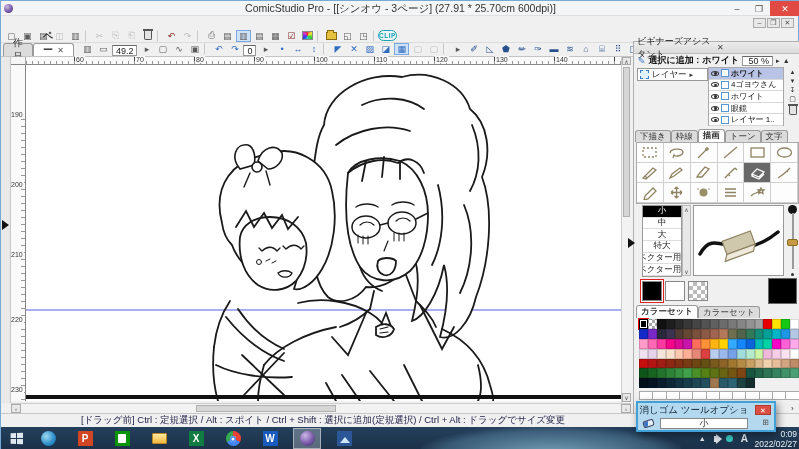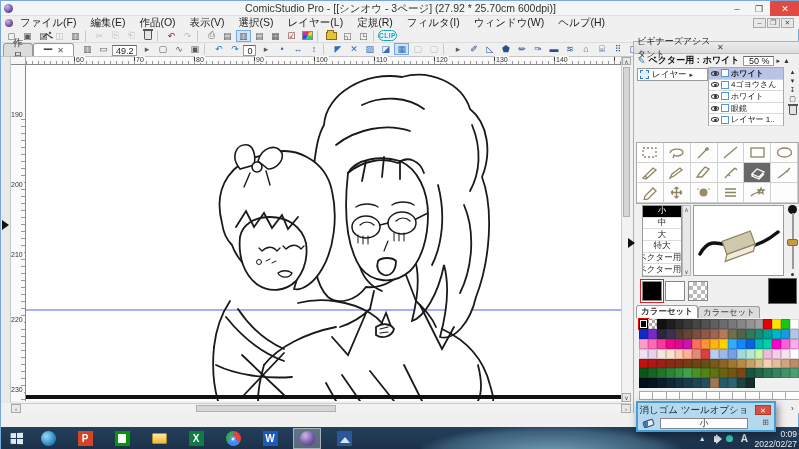--- a/index.html
+++ b/index.html
@@ -152,40 +152,26 @@
   .ime{font-size:10px;font-weight:bold;}
   .clock{position:absolute;right:3px;top:2px;text-align:right;color:#eaf1f7;font-size:8.5px;line-height:10px;}
 </style>
 </head>
 <body>
 
 <div class="app">
 
   <div class="abs titlebar">
     <div class="abs appico" style="left:3px;top:3px;"></div>
-    <div class="abs title-text">ComicStudio Pro - [[シンオウ - 3ページ] (27.92 * 25.70cm 600dpi)]</div>
+    <div class="abs title-text">ComicStudio Pro - [[シンオウ - 3ページ] (27.91 * 25.70cm 600dpi)]</div>
     <div class="abs winbtn" style="right:52px;">–</div>
     <div class="abs winbtn" style="right:30px;">❐</div>
     <div class="abs winbtn close" style="right:0;">✕</div>
   </div>
 
-  <div class="abs menubar">
-    <span class="appico" style="width:8px;height:8px;flex:none;"></span>
-
-  <span class="mi">ファイル(F)</span>
-      <span class="mi">編集(E)</span>
-      <span class="mi">作品(O)</span>
-      <span class="mi">表示(V)</span>
-      <span class="mi">選択(S)</span>
-      <span class="mi">レイヤー(L)</span>
-      <span class="mi">定規(R)</span>
-      <span class="mi">フィルタ(I)</span>
-      <span class="mi">ウィンドウ(W)</span>
-      <span class="mi">ヘルプ(H)</span>
-    </div>
   <div class="abs childbtn" style="right:32px;">–</div>
   <div class="abs childbtn" style="right:18px;">❐</div>
   <div class="abs childbtn" style="right:4px;">✕</div>
 
   <div class="abs tb1">
 
       <span class="tbi">
         <span>▢</span>
       </span>
 
@@ -517,29 +503,32 @@
     <div class="abs sbtn" style="left:0;top:0;width:9px;height:8px;">∧</div>
     <div class="abs sthumb" style="left:1px;top:10px;width:7px;height:150px;"></div>
     <div class="abs sbtn" style="left:0;top:336px;width:9px;height:9px;">∨</div>
   </div>
   <div class="abs hscroll">
     <div class="abs sbtn" style="left:0;top:0;width:10px;height:9px;">‹</div>
     <div class="abs sthumb" style="left:185px;top:1px;width:140px;height:7px;"></div>
     <div class="abs sbtn" style="left:610px;top:0;width:10px;height:9px;">›</div>
   </div>
 
+  <div class="abs statusbar">
+    <span>[ドラッグ前] Ctrl : 定規選択 / Alt : スポイト / Ctrl + Shift : 選択に追加(定規選択) / Ctrl + Alt : ドラッグでサイズ変更</span>
+  </div>
 
   <div class="abs panel">
     <div class="abs phead">
       <span>ビギナーズアシスタント</span>
       <span class="x">✕</span>
     </div>
     <div class="abs editrow">
       <span style="color:#3a78c8;font-size:9px;">✎</span>
-      <span class="lbl">ベクター用 :</span>
+      <span class="lbl">選択に追加 :</span>
       <span class="lbl">ホワイト</span>
       <span class="inset" style="width:31px;height:10px;">50 %</span>
       <span style="font-size:7px;color:#333;">▸</span>
       <span style="font-size:7px;color:#333;">▲</span>
     </div>
     <div class="abs pagescope">
       <span class="ic"></span>
       <span>レイヤー</span>
       <span style="font-size:7px;color:#333;">▸</span>
     </div>
@@ -575,20 +564,38 @@
           <span class="name">レイヤー 1..</span>
         </div>
       </div>
     <div class="abs lstrip">
       <span>▴</span>
       <span>▾</span>
       <span>↧</span>
       <span>▢</span>
       <span class="trashico" style="margin-top:2px;"></span>
     </div>
+    <div class="abs cattabs">
+
+    <div class="cattab">
+          <span>下描き</span>
+        </div>
+        <div class="cattab">
+          <span>枠線</span>
+        </div>
+        <div class="cattab active">
+          <span>描画</span>
+        </div>
+        <div class="cattab">
+          <span>トーン</span>
+        </div>
+        <div class="cattab">
+          <span>文字</span>
+        </div>
+      </div>
 
     <div class="abs toolgrid">
       <div class="tcell">
           <svg width="19" height="15">
             <rect x="3" y="3" width="13" height="9" stroke-dasharray="2,2"></rect>
           </svg>
         </div>
       <div class="tcell">
           <svg width="19" height="15">
             <path d="M3,8 C4,3 15,3 16,7 C16,11 8,12 7,10 L6,13"></path>

